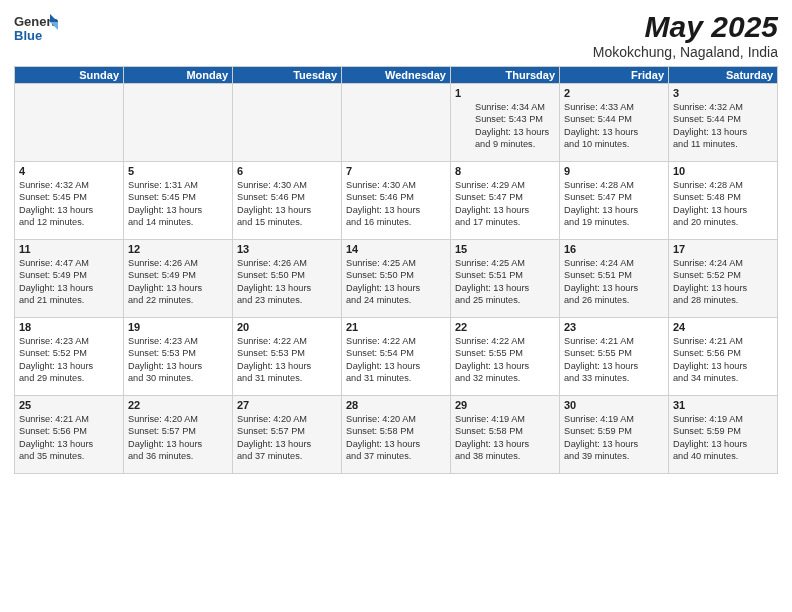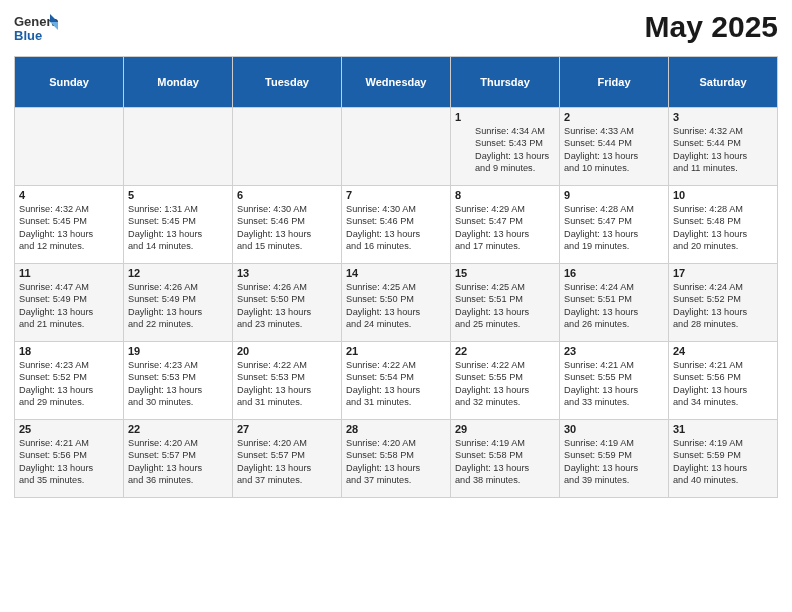--- a/index.html
+++ b/index.html
@@ -25,38 +25,39 @@
       display: flex;
       align-items: center;
     }
     .title-area {
       text-align: right;
     }
     .main-title {
       font-size: 30px;
       font-weight: bold;
       color: #1a1a1a;
+      font-style: italic;
     }
     .subtitle {
       font-size: 14px;
       color: #333;
       font-weight: normal;
     }
     table {
       width: 100%;
       border-collapse: collapse;
       table-layout: fixed;
     }
     thead tr th {
       background-color: #1a5fa8;
       color: #fff;
       font-size: 11px;
       font-weight: bold;
-      padding: 19px 4px;
-      text-align: center;
+      padding: 2px 4px;
+      text-align: right;
       border: 1px solid #ccc;
     }
     tbody tr td {
       vertical-align: top;
       border: 1px solid #d0d0d0;
       padding: 3px 4px;
       font-size: 9.5px;
       color: #222;
       height: 78px;
     }
@@ -89,20 +90,21 @@
     <div class="logo">
       <svg width="44" height="40" viewBox="0 0 44 40">
         <text x="0" y="16" font-size="13" font-weight="bold" fill="#333" font-family="Arial">General</text>
         <text x="0" y="30" font-size="13" font-weight="bold" fill="#1a5fa8" font-family="Arial">Blue</text>
         <polygon points="36,4 44,12 36,12" fill="#1a5fa8"></polygon>
         <polygon points="36,12 44,12 44,20" fill="#6aafe6"></polygon>
       </svg>
     </div>
     <div class="title-area">
       <div class="main-title">May 2025</div>
+      <div class="subtitle">Mokokchung, Nagaland, India</div>
     </div>
   </div>
 
   <table>
     <thead>
       <tr>
         <th>Sunday</th>
         <th>Monday</th>
         <th>Tuesday</th>
         <th>Wednesday</th>

